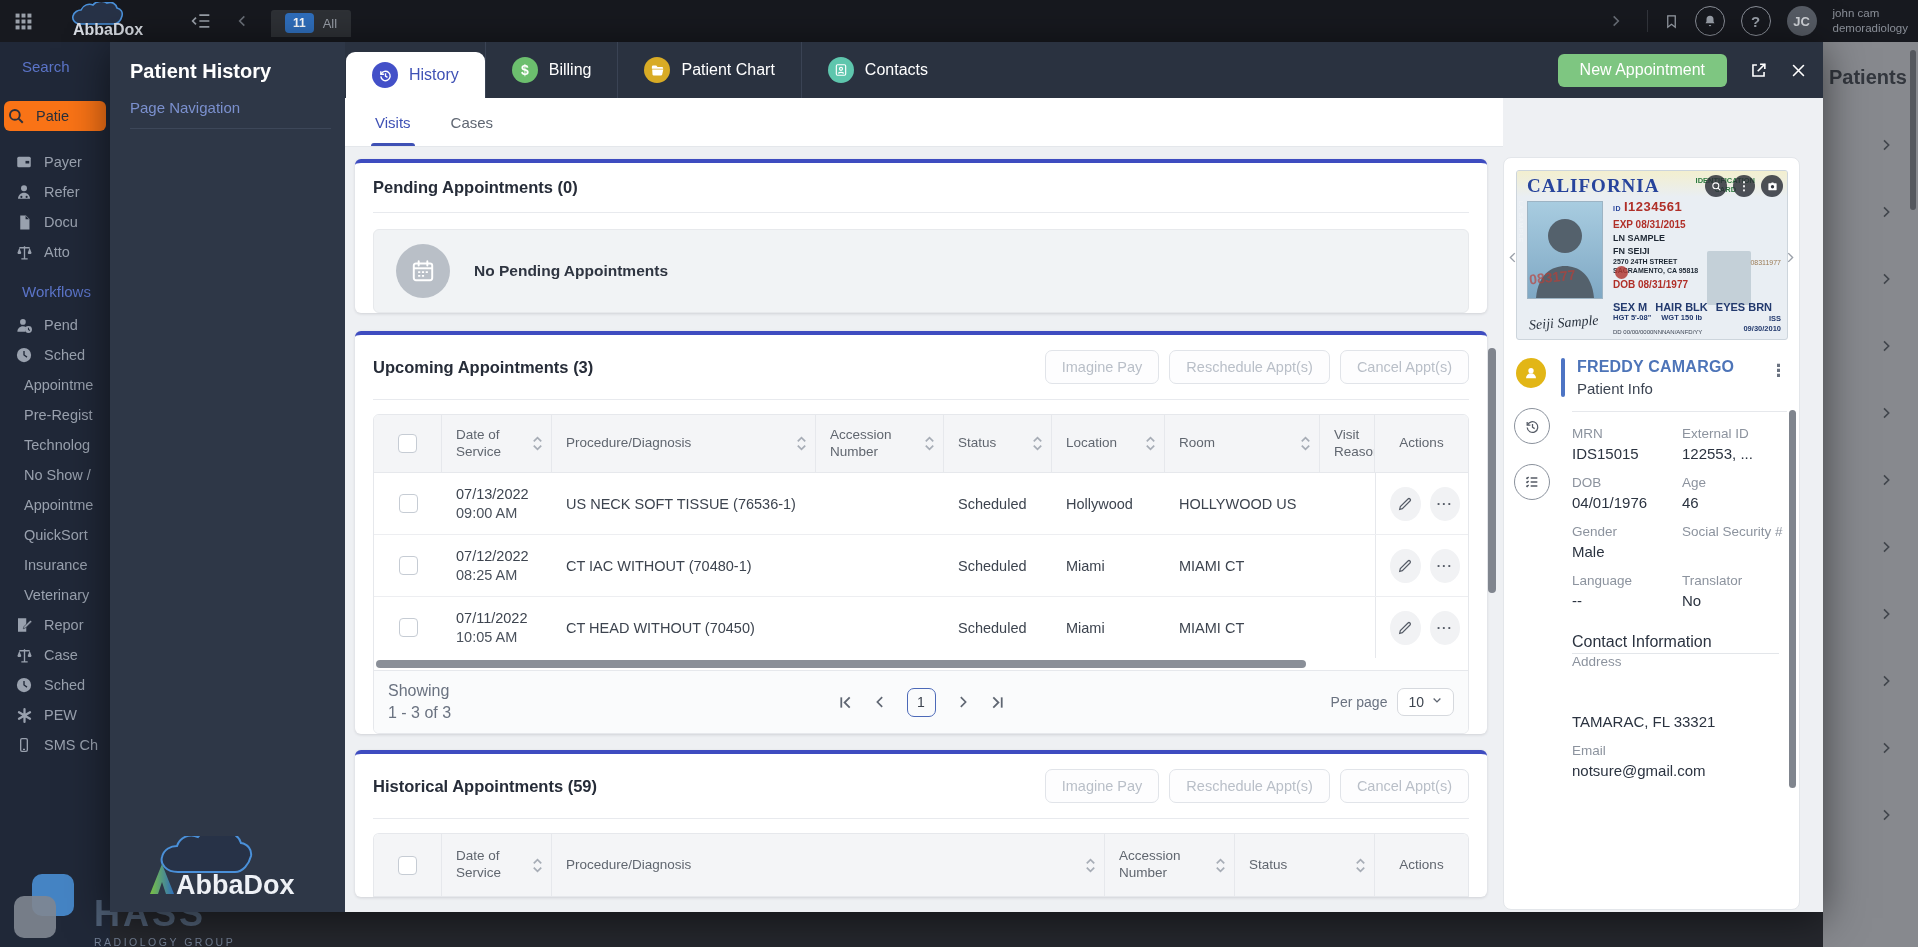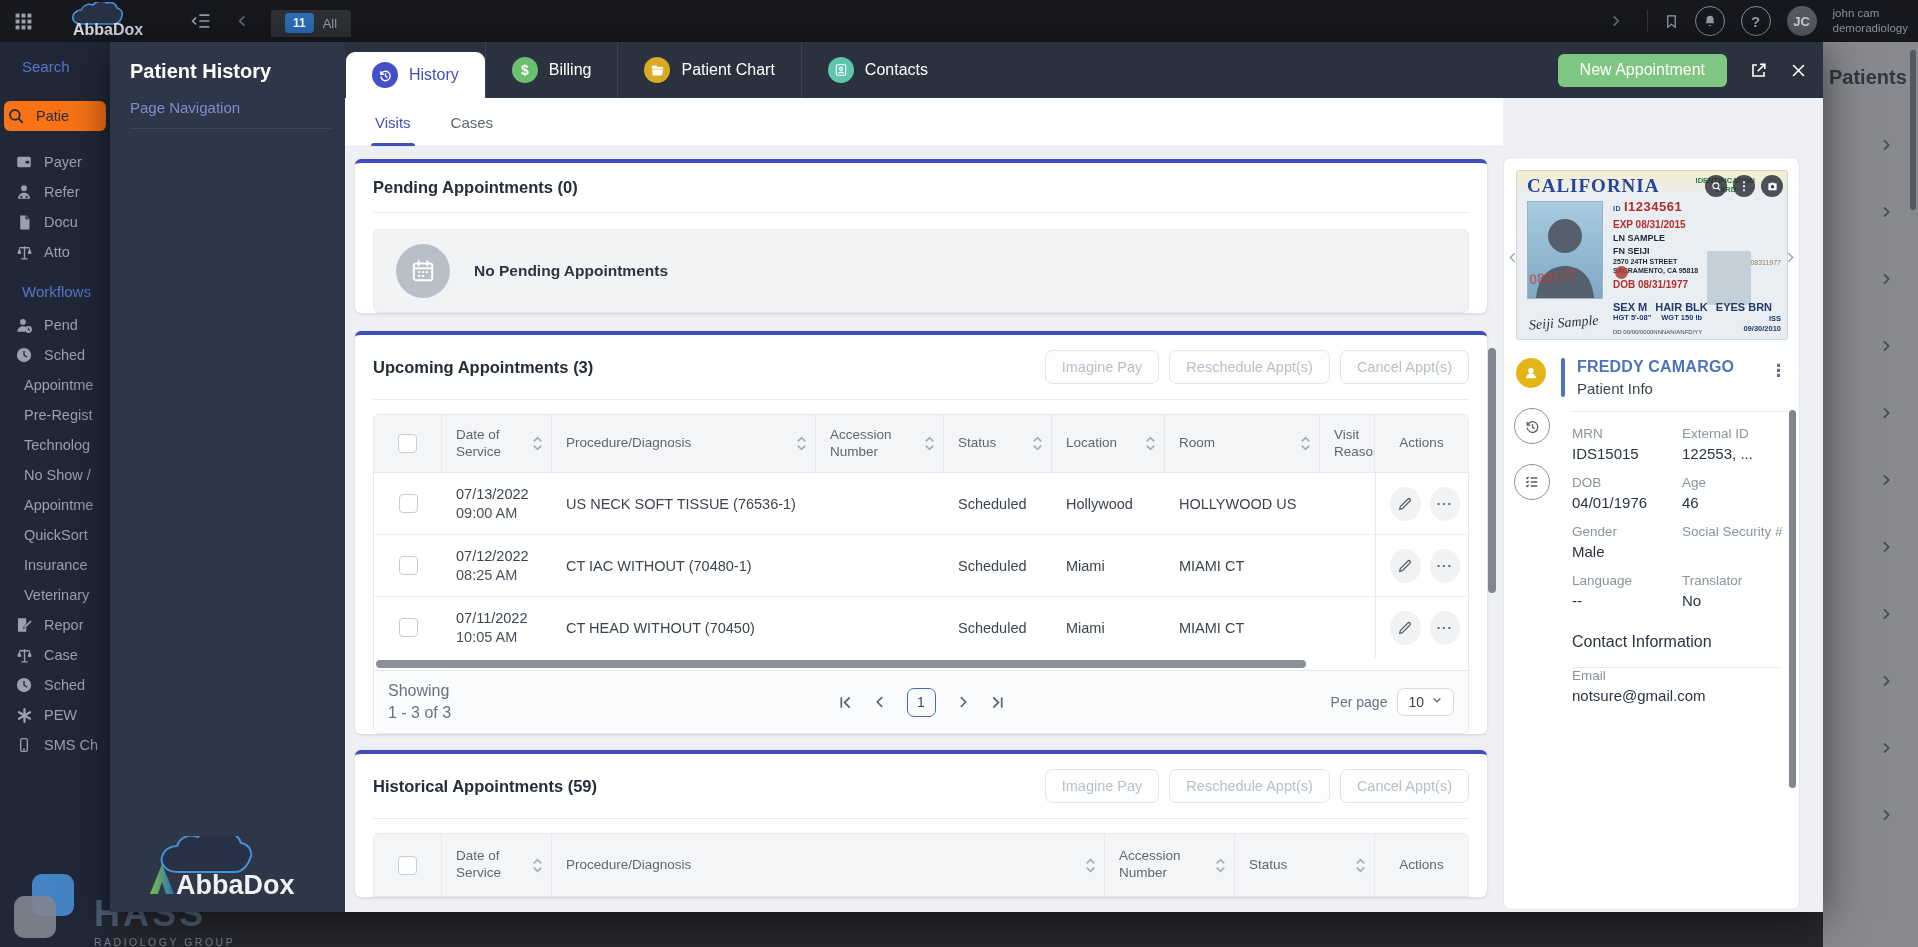--- a/index.html
+++ b/index.html
@@ -137,21 +137,21 @@
   .kebab{position:absolute;right:0;top:2px;color:#6a7280;font-size:17px;font-weight:700;cursor:pointer;letter-spacing:0;}
   .name-divider{border-top:1px solid #e6e8ec;margin:14px 0 0 56px;}
   .rail{position:absolute;left:10px;top:250px;display:flex;flex-direction:column;gap:20px;}
   .rcirc{width:34px;height:34px;border:1.5px solid #8a919c;border-radius:50%;color:#555b66;display:flex;align-items:center;justify-content:center;cursor:pointer;background:#fff;}
   .details{margin:14px 0 0 56px;padding-right:8px;}
   .dgrid{display:grid;grid-template-columns:104px auto;column-gap:6px;row-gap:13px;}
   .dlabel{color:#8c939e;font-size:13.5px;white-space:nowrap;}
   .dval{color:#2b3340;font-size:15px;margin-top:4px;min-height:17px;}
   .dcell{margin-top:13px;}
   .dcell:first-child{margin-top:0;}
-  .sect{font-size:16px;color:#2b3340;margin-top:24px;padding-bottom:16px;border-bottom:1px solid #e3e6ea;}
+  .sect{font-size:16px;color:#2b3340;margin-top:24px;padding-bottom:2px;border-bottom:1px solid #e3e6ea;}
   #contact-block .dgrid{margin-top:13px;}
   .addr-gap{height:40px;}
   .pv-scroll{position:absolute;right:3px;top:252px;width:7px;height:378px;background:#80858e;border-radius:4px;cursor:pointer;}
 </style>
 </head>
 <body>
 
 <div class="topbar">
   <span class="tb-btn" style="margin-left:14px;">
     <svg viewBox="0 0 24 24" width="19" height="19" fill="currentColor">
@@ -888,20 +888,25 @@
                   <div class="dval">--</div>
                 </div>
                 <div>
                   <div class="dlabel">Translator</div>
                   <div class="dval">No</div>
                 </div>
               </div>
             <div class="sect">Contact Information</div>
             <div id="contact-block">
                 <div class="dcell">
+                  <div class="dlabel">Address</div>
+                  <div class="addr-gap"></div>
+                  <div class="dval">TAMARAC, FL 33321</div>
+                </div>
+                <div class="dcell">
                   <div class="dlabel">Email</div>
                   <div class="dval">notsure@gmail.com</div>
                 </div>
               </div>
 
           </div>
           <div class="pv-scroll"></div>
         </div>
       </div>
     </div>

